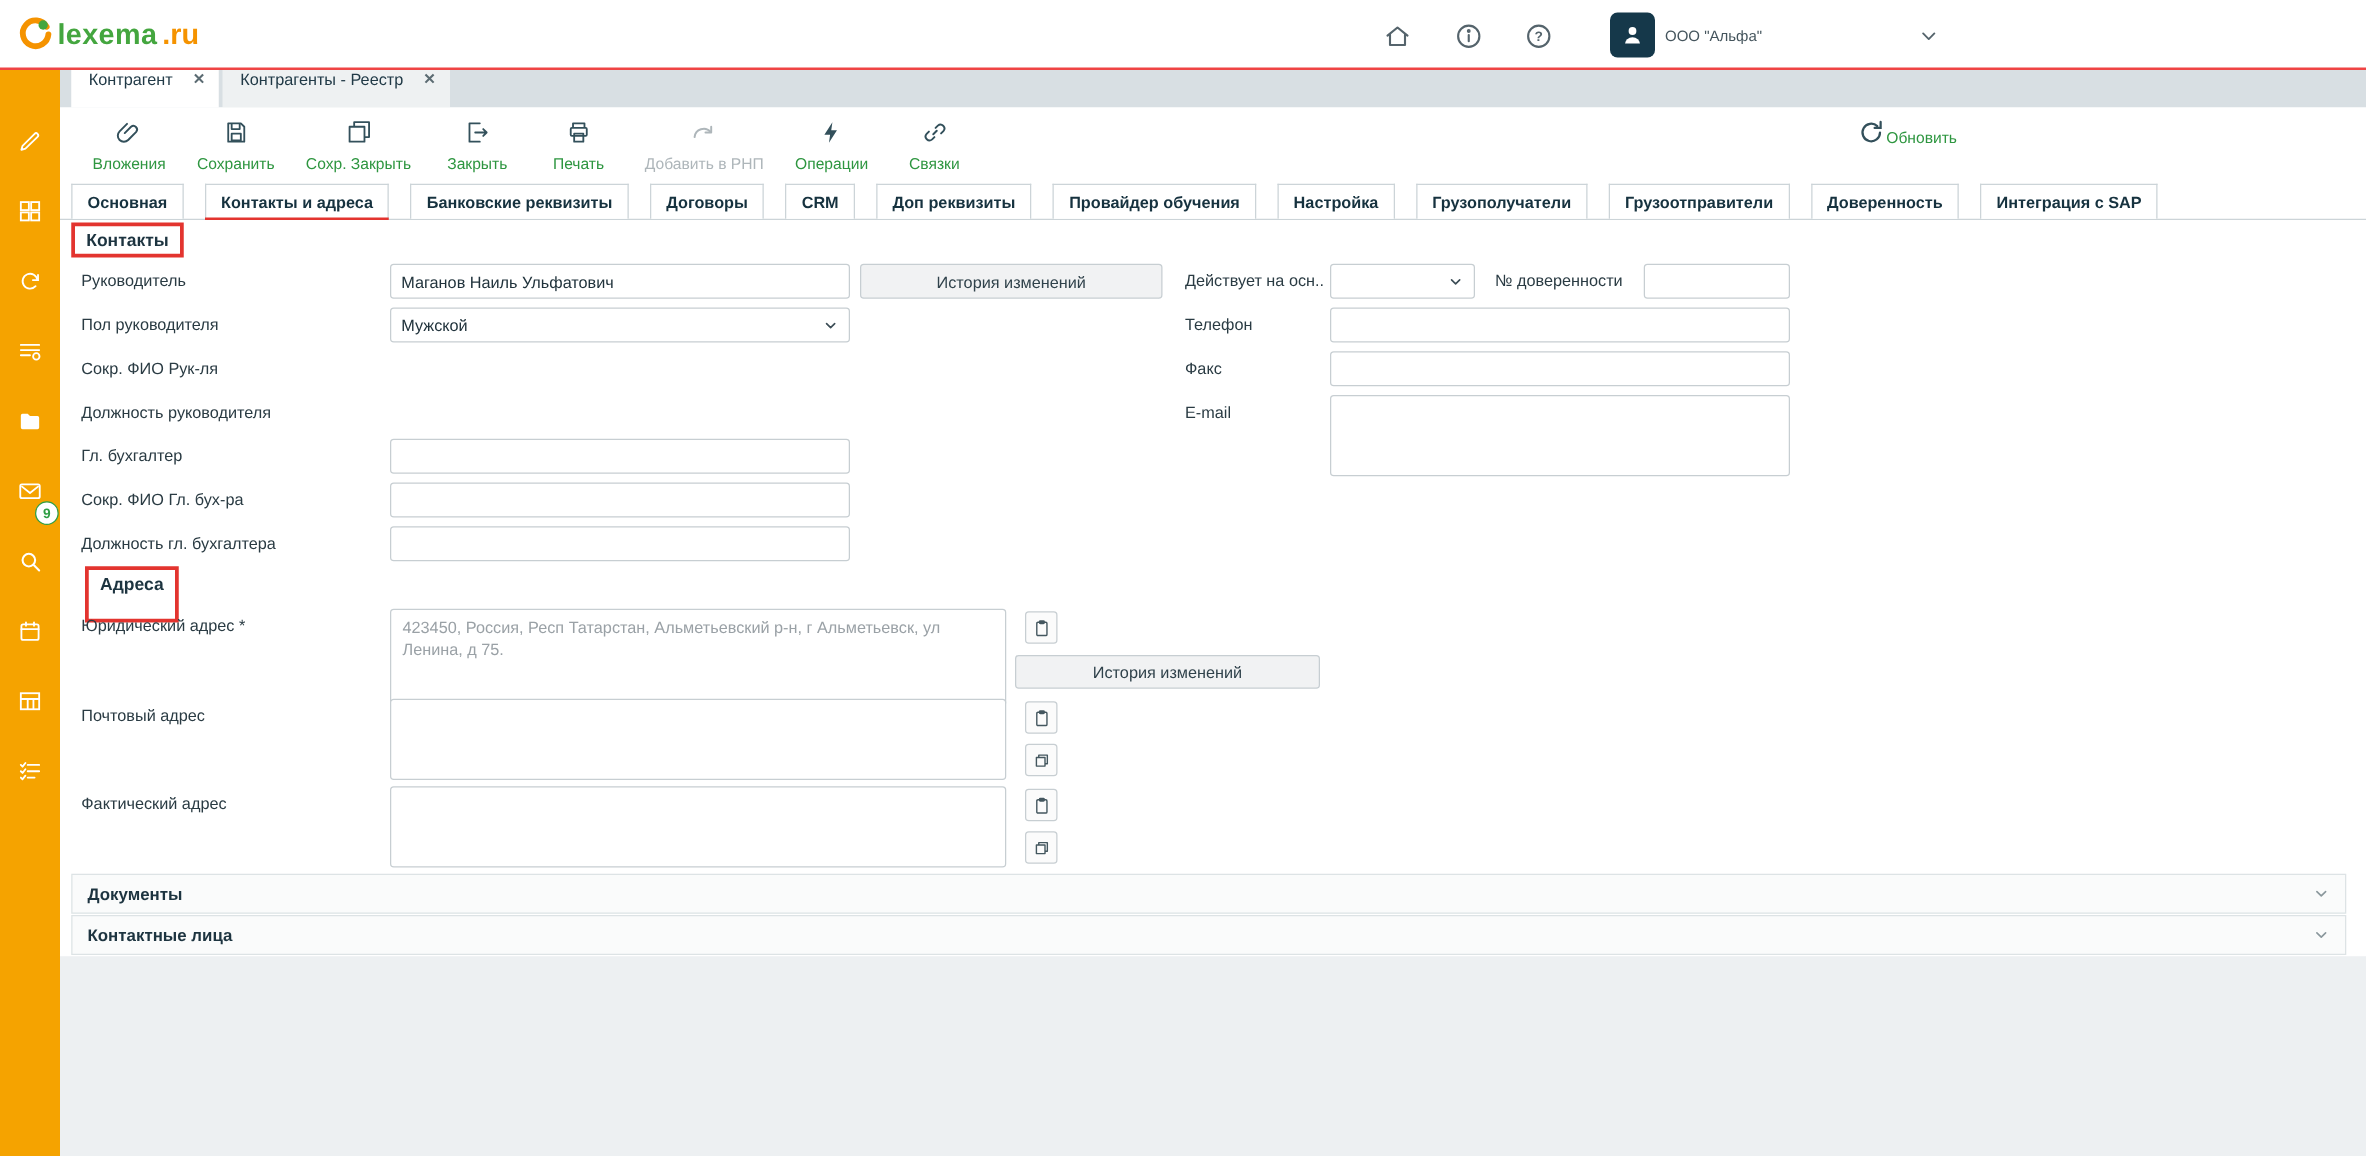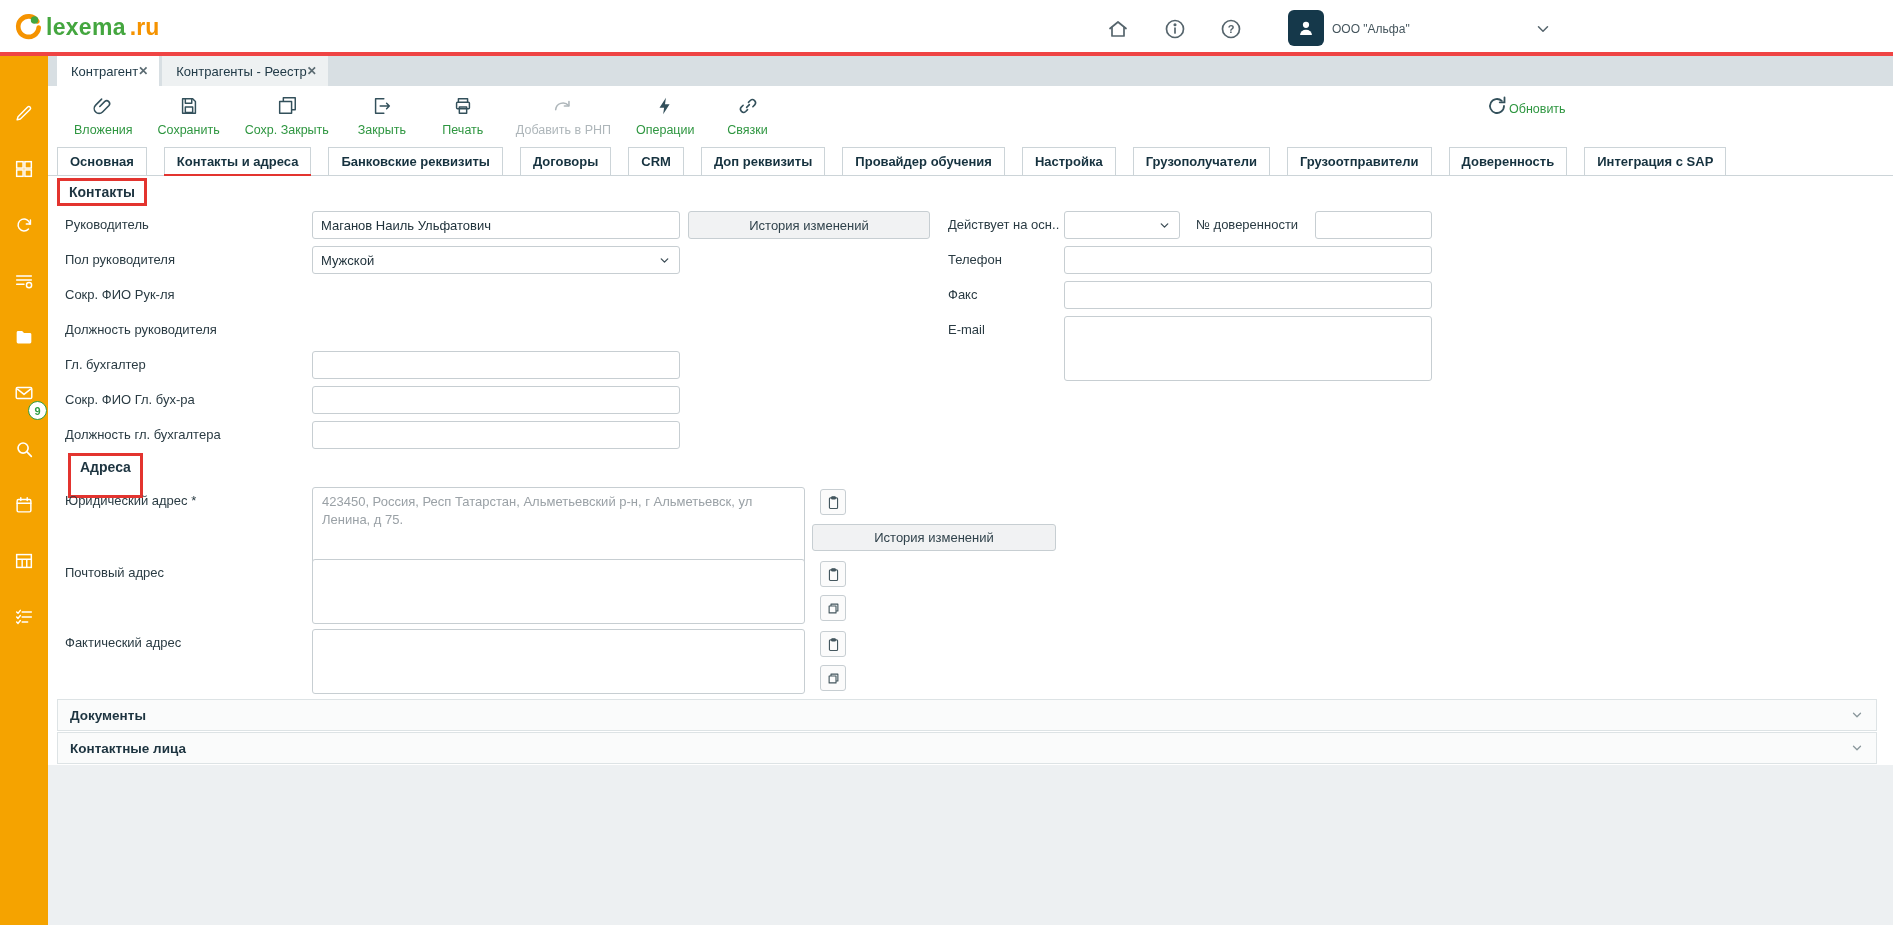--- a/index.html
+++ b/index.html
@@ -1,21 +1,21 @@
 <!DOCTYPE html>
 <html><head>
 <meta charset="utf-8">
 <style>
   *{margin:0;padding:0;box-sizing:border-box}
   html,body{width:1893px;height:925px;overflow:hidden;background:#fff;
     font-family:"Liberation Sans",sans-serif;color:#21333c}
 
   
   .topbar{position:absolute;left:0;top:0;width:1893px;height:56px;background:#fff;
-    border-bottom:4px solid #ef4444;z-index:20}
+    border-bottom:2px solid #ef4444;z-index:20}
   .logo{position:absolute;left:14px;top:13px;display:flex;align-items:center;gap:4px}
   .logo-main{font-size:23px;font-weight:bold;color:#44a63f;letter-spacing:.3px}
   .logo-suffix{font-size:23px;font-weight:bold;color:#f59300}
   .tb-ico{position:absolute;top:17px;width:24px;height:24px;color:#55646c;cursor:pointer}
   .avatar{position:absolute;left:1288px;top:10px;width:36px;height:36px;border-radius:6px;
     background:#15384a;display:flex;align-items:center;justify-content:center;cursor:pointer}
   .company{position:absolute;left:1332px;top:22px;font-size:12px;color:#45555d;white-space:nowrap}
   .tb-chev{position:absolute;left:1534px;top:20px;width:18px;height:18px;color:#55646c;cursor:pointer}
 
   
@@ -24,21 +24,21 @@
   .side-btn{width:48px;height:46px;margin-bottom:10px;display:flex;align-items:center;
     justify-content:center;color:#fff;cursor:pointer;position:relative}
   .badge{position:absolute;right:1px;bottom:-4px;width:19px;height:19px;border-radius:50%;
     background:#fff;border:1.5px solid #2f9e44;color:#2f9e44;font-size:11px;font-weight:bold;
     display:flex;align-items:center;justify-content:center}
 
   
   .content{position:absolute;left:48px;top:56px;width:1845px;height:869px;background:#fff}
 
   .doc-tabs{height:30px;background:#d8dfe3;display:flex;align-items:stretch;padding-left:9px}
-  .doc-tab{display:flex;align-items:center;gap:0;padding:0 11px 0 14px;font-size:13px;
+  .doc-tab{display:flex;gap:16px;padding:0 11px 0 14px;font-size:13px;
     color:#213a47;background:#eef1f2;margin-right:3px;cursor:pointer;white-space:nowrap}
   .doc-tab.active{background:#fff}
   .doc-x{color:#5b6b72;font-size:12px;font-weight:bold;cursor:pointer}
 
   .toolbar{height:60px;background:#fff;display:flex;align-items:center;padding-left:26px;
     position:relative}
   .tool{display:flex;flex-direction:column;align-items:center;margin-right:25px;
     color:#33505b;cursor:pointer;min-width:56px}
   .tool .tlabel{font-size:12.5px;color:#2e9640;margin-top:2px;white-space:nowrap}
   .tool.disabled{color:#aeb6ba;cursor:default}

